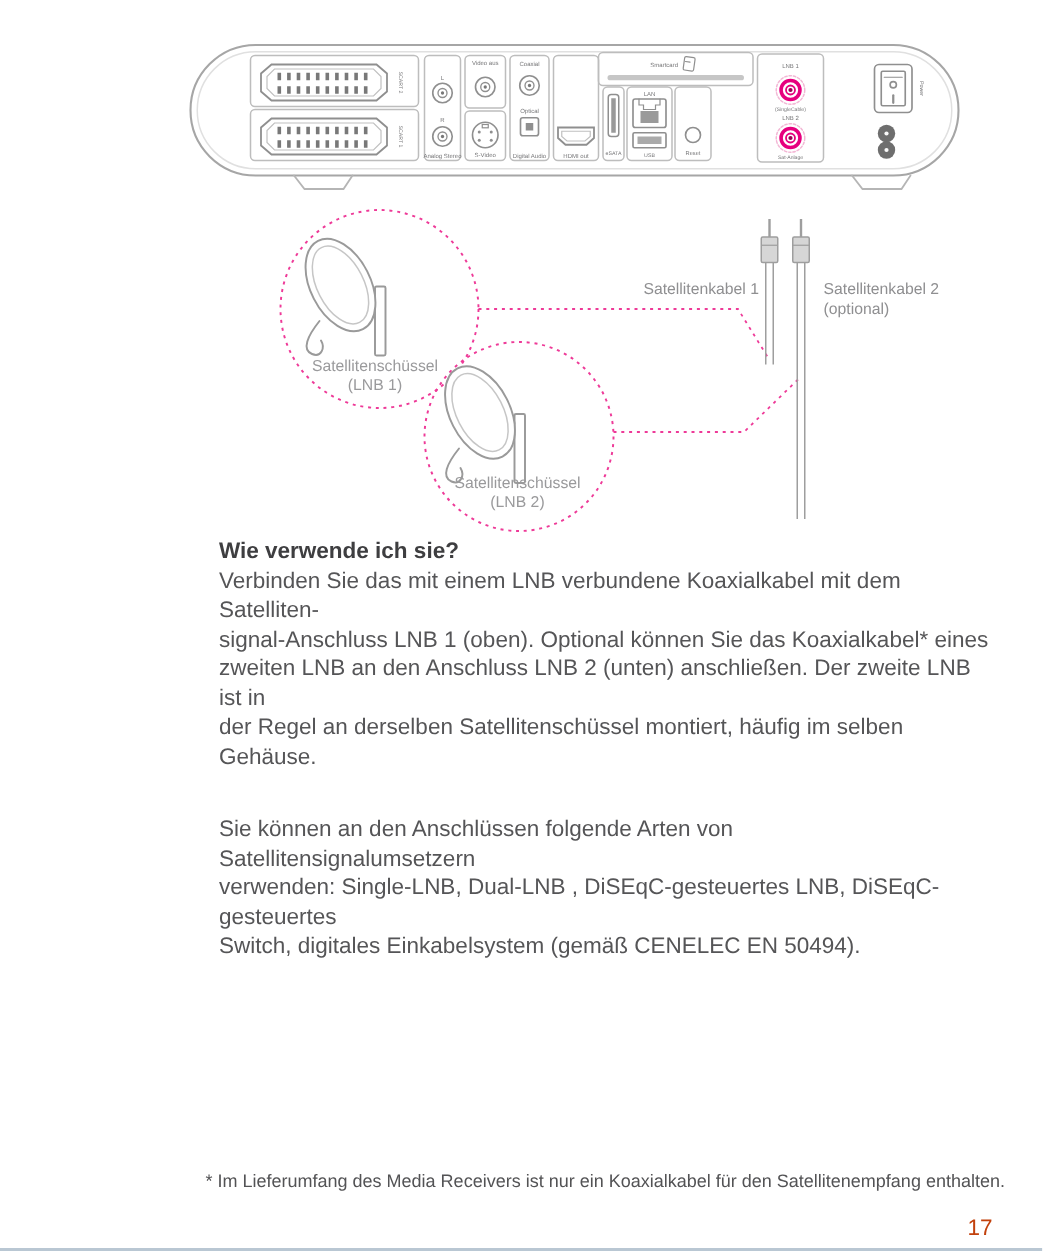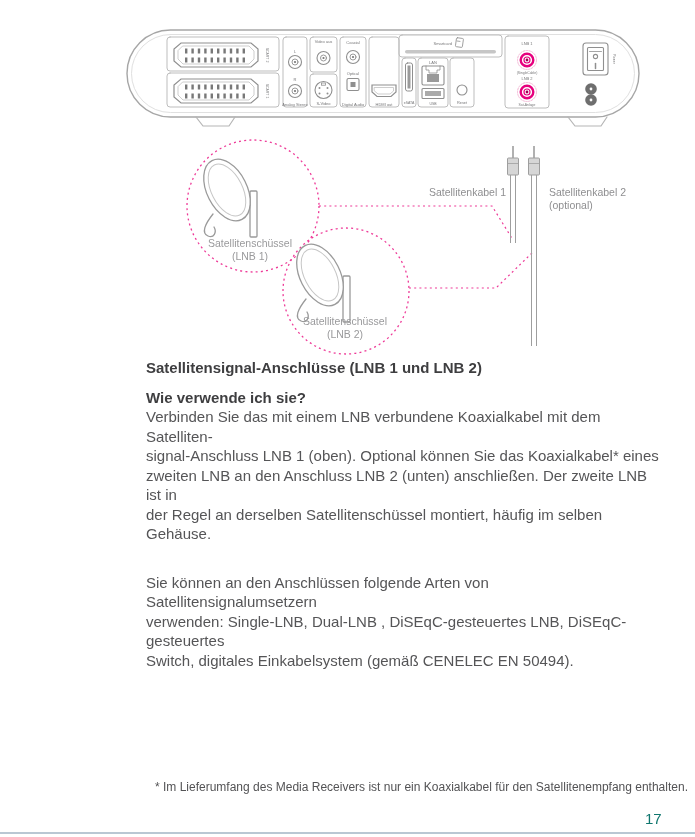--- a/index.html
+++ b/index.html
@@ -5,22 +5,22 @@
   html,body{margin:0;padding:0;background:#fff;}
   .page{position:relative;width:695px;height:837px;background:#ffffff;overflow:hidden;
         font-family:"Liberation Sans","DejaVu Sans",sans-serif;}
   .illustration{position:absolute;left:0;top:0;}
   .textblock{position:absolute;left:146px;top:358px;width:516px;color:#555557;
              font-size:15px;line-height:19.5px;}
   .textblock .sec{margin:0 0 14px 0;}
   .h{font-weight:bold;color:#3e3e40;}
   .pre{white-space:pre-line;}
   .footnote{position:absolute;left:137px;top:780px;width:540px;font-size:12px;
-            line-height:15px;color:#535355;margin-left:18px;}
-  .pagenum{position:absolute;left:645px;top:810px;font-size:15px;color:#0f766e;}
+            line-height:15px;color:#535355;}
+  .pagenum{position:absolute;left:645px;top:810px;font-size:15px;color:#c2410c;}
   .bottomrule{position:absolute;left:0;bottom:3px;width:695px;height:2px;background:#b9c7d3;}
   svg text{font-family:"Liberation Sans","DejaVu Sans",sans-serif;}
   .tiny{fill:#777779;}
   .diaglabel{fill:#9a9a9c;}
 </style>
 </head>
 <body>
 
 <div class="page">
 
@@ -211,21 +211,20 @@
         <line x1="536.5" y1="175" x2="536.5" y2="346" stroke-width="1"></line>
       </g>
 
       <text fill="#8f8f91" font-size="10.5" text-anchor="end" x="506" y="196">Satellitenkabel 1</text>
       <text fill="#8f8f91" font-size="10.5" x="549" y="196">Satellitenkabel 2</text>
       <text fill="#8f8f91" font-size="10.5" x="549" y="209">(optional)</text>
     </g>
   </svg>
 
   <div class="textblock">
-    <div class="sec h" style="margin-bottom:10px">Satellitensignal-Anschlüsse (LNB 1 und LNB 2)</div>
 
 
 
     <div class="sec" style="margin-bottom:29px">
       <div class="h">Wie verwende ich sie?</div>
       <div class="pre">Verbinden Sie das mit einem LNB verbundene Koaxialkabel mit dem Satelliten-
 signal-Anschluss LNB 1 (oben). Optional können Sie das Koaxialkabel* eines
 zweiten LNB an den Anschluss LNB 2 (unten) anschließen. Der zweite LNB ist in
 der Regel an derselben Satellitenschüssel montiert, häufig im selben Gehäuse.</div>
     </div>

